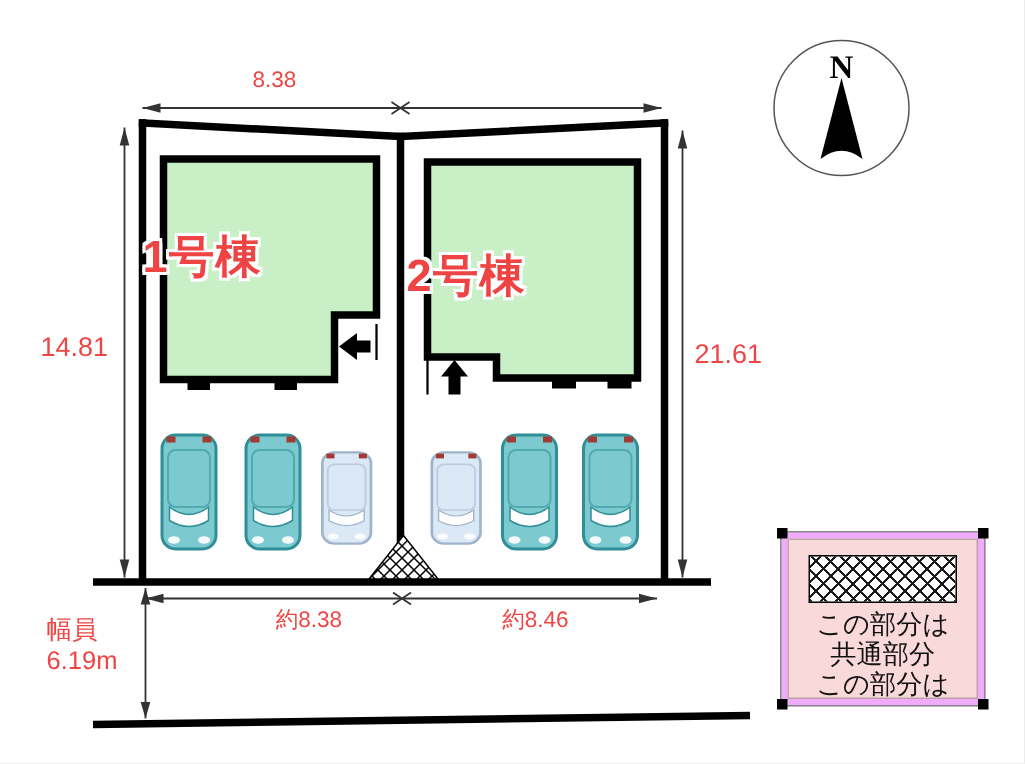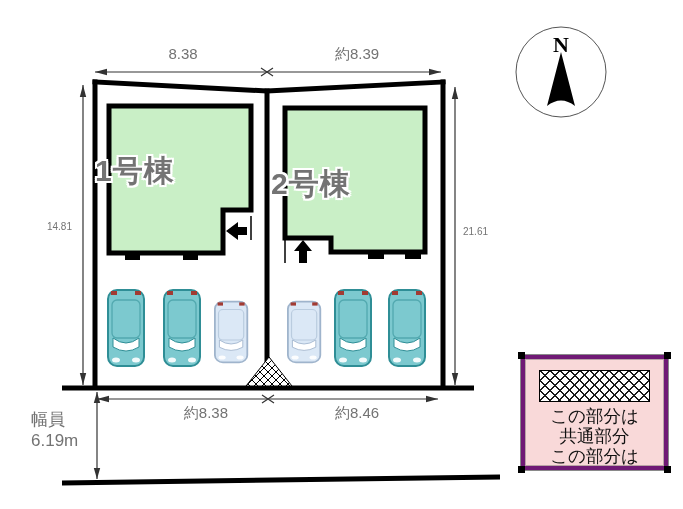--- a/index.html
+++ b/index.html
@@ -1,21 +1,21 @@
 <!DOCTYPE html>
 <html style="--building-fill: #c9efc6; --car-teal: #7cc9cf; --car-teal-stroke: #2f8e96; --car-light: #dbe8f6; --car-light-stroke: #9fb4cc; --legend-bg: #f9d9d9;"><head>
 <meta charset="utf-8">
 <style>
   html,body{margin:0;padding:0;background:#fff;}
   #page{position:relative;width:683px;height:509px;background:#fff;outline:1px solid #b5b5b5;
         font-family:"Liberation Sans","DejaVu Sans",sans-serif;overflow:hidden;}
   #plan-svg{position:absolute;left:0;top:0;}
-  .lbl{position:absolute;color:#737373;}
+  .lbl{position:absolute;color:#ef4444;}
   .dim{font-size:15px;text-align:center;width:100px;}
-  .dim-v{font-size:10px;width:60px;}
+  .dim-v{font-size:18px;width:60px;}
   .bldg-label{font-size:30px;font-weight:bold;width:170px;text-align:left;letter-spacing:1px;
     text-shadow:-2px 0 0 #fff,2px 0 0 #fff,0 -2px 0 #fff,0 2px 0 #fff,
                 -2px -2px 0 #fff,2px 2px 0 #fff,-2px 2px 0 #fff,2px -2px 0 #fff;}
   .road-width{font-size:17px;font-weight:normal;line-height:21px;width:80px;}
   
   .boundary{stroke:#000;stroke-width:5;fill:none;stroke-linecap:square;}
   .road{stroke:#000;stroke-width:5;fill:none;}
   .dimline{stroke:#333;stroke-width:1.2;fill:none;}
   .arrow{fill:#333;stroke:none;}
   .building{fill:var(--building-fill,#c9efc6);stroke:#000;stroke-width:5;stroke-linejoin:miter;}
@@ -28,21 +28,21 @@
   .hatched{fill:url(#xhatch);stroke:#000;stroke-width:1;}
   
   .car .body{fill:var(--car-teal,#7cc9cf);stroke:var(--car-teal-stroke,#2f8e96);stroke-width:2;}
   .car .cab{fill:none;stroke:var(--car-teal-stroke,#2f8e96);stroke-width:1.3;opacity:.55;}
   .car .glass{fill:#fff;stroke:var(--car-teal-stroke,#2f8e96);stroke-width:1;}
   .car .hlight{fill:#fff;stroke:none;opacity:.9;}
   .car .tlight{fill:#a23b33;}
   .car.light .body{fill:var(--car-light,#dbe8f6);stroke:var(--car-light-stroke,#9fb4cc);}
   .car.light .cab,.car.light .glass{stroke:var(--car-light-stroke,#9fb4cc);}
   
-  #legend{position:absolute;left:520px;top:354px;width:149px;height:117px;background:#701a75;
+  #legend{position:absolute;left:520px;top:354px;width:137px;height:117px;background:#f0abfc;
           border:1px solid #8a8a8a;box-sizing:border-box;}
   #legend .inner{position:absolute;left:4px;top:4px;right:4px;bottom:4px;
           background:var(--legend-bg,#f9d9d9);border:1px solid #b9a5a5;}
   #legend .corner{position:absolute;width:7px;height:7px;background:#000;}
   #legend .swatch{position:absolute;left:13px;right:13px;top:10px;height:30px;border:1px solid #000;
           background:
             repeating-linear-gradient(45deg,#1a1a1a 0 1.4px,transparent 1.4px 7px),
             repeating-linear-gradient(-45deg,#1a1a1a 0 1.4px,transparent 1.4px 7px),#fff;}
   #legend .text{position:absolute;left:0;right:0;top:46px;text-align:center;
           font-size:17.5px;line-height:20px;color:#111;}
@@ -174,21 +174,20 @@
     </g>
 
     <g>
       <circle class="compass-circle" cx="561" cy="72" r="45"></circle>
       <text class="compass-n" x="561" y="52" text-anchor="middle">N</text>
       <path class="needle" d="M561,52 L547,106 Q561,95 575,106 Z"></path>
     </g>
   </svg>
 
   <div class="lbl dim" style="left:133px;top:45px;">8.38</div>
-  <div class="lbl dim" style="left:307px;top:45px;">約8.39</div>
   <div class="lbl dim-v" style="left:16px;top:221px;text-align:right;width:56px;">14.81</div>
   <div class="lbl dim-v" style="left:463px;top:226px;">21.61</div>
   <div class="lbl dim" style="left:128px;top:404px;text-align:right;">約8.38</div>
   <div class="lbl dim" style="left:307px;top:404px;">約8.46</div>
 
   <div class="lbl road-width" style="left:31px;top:409px;">
     <div>幅員</div>
     <div>6.19m</div>
   </div>
 

